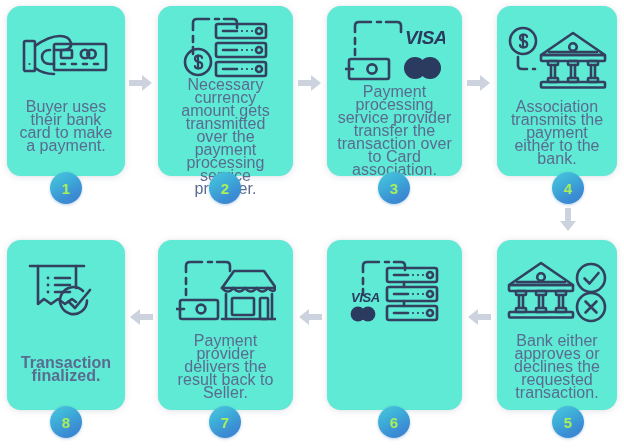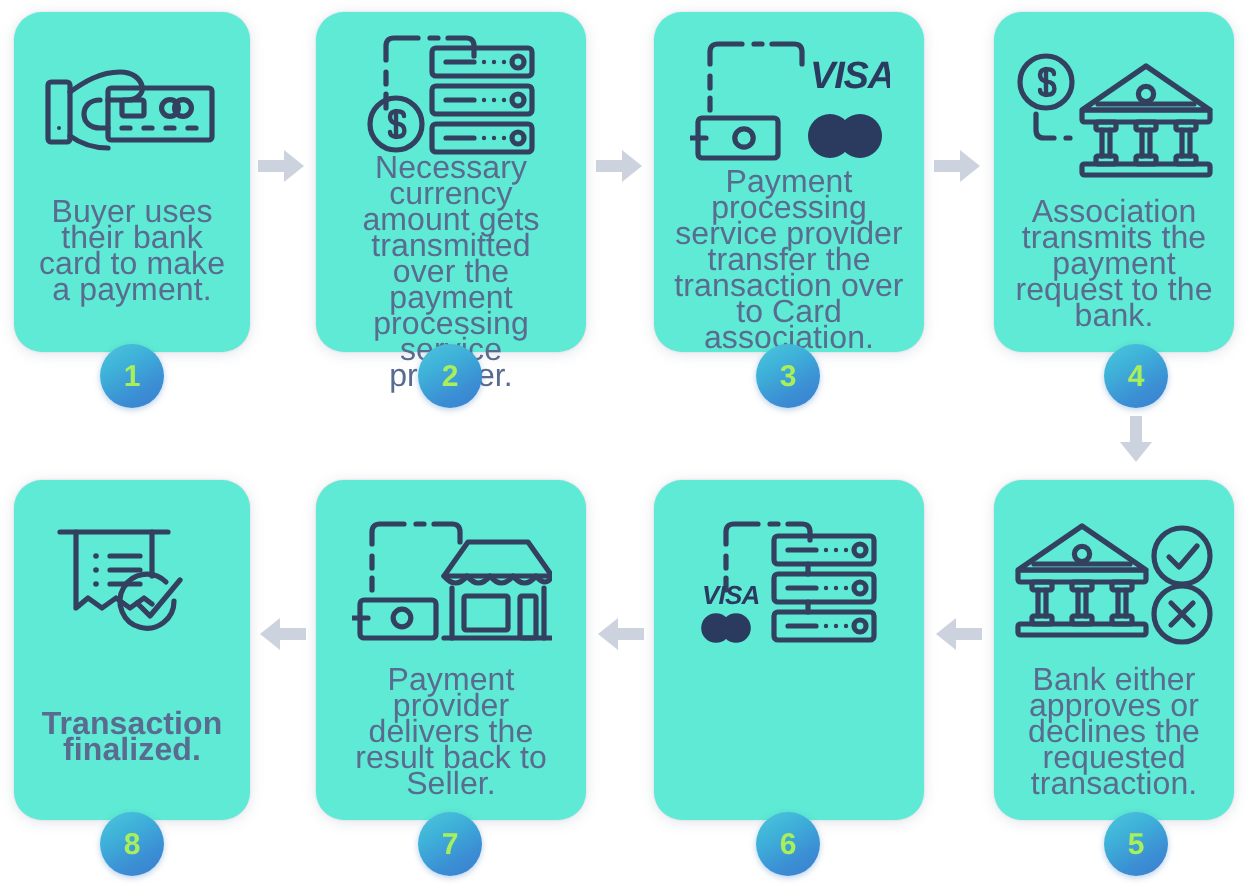--- a/index.html
+++ b/index.html
@@ -192,21 +192,21 @@
           <rect x="63" y="36" width="10" height="4" rx="0.8"></rect>
           <rect x="83" y="36" width="10" height="4" rx="0.8"></rect>
           <path d="M46 40 L46 53 M50 40 L50 53 M66 40 L66 53 M70 40 L70 53 M86 40 L86 53 M90 40 L90 53"></path>
           <rect x="43" y="53" width="10" height="4" rx="0.8"></rect>
           <rect x="63" y="53" width="10" height="4" rx="0.8"></rect>
           <rect x="83" y="53" width="10" height="4" rx="0.8"></rect>
           <rect x="36" y="57" width="64" height="5.5" rx="1.2"></rect>
         </g>
       </svg>
     </div>
-    <div class="card-text">Association transmits the payment request to the bank.</div>
+    <div class="card-text">Association transmits the payment either to the bank.</div>
   </div>
   <div class="badge" style="left:552px; top:172px;">4</div>
 
   <div class="arrow" style="left:559px; top:208px;">
     <svg width="18" height="24" viewBox="0 0 18 24">
       <path d="M6 0 L12 0 L12 13 L17 13 L9 23 L1 13 L6 13 Z" fill="#cdd3de"></path>
     </svg>
   </div>
 
   <div class="card" style="left:497px; top:240px; width:120px; height:170px;">

